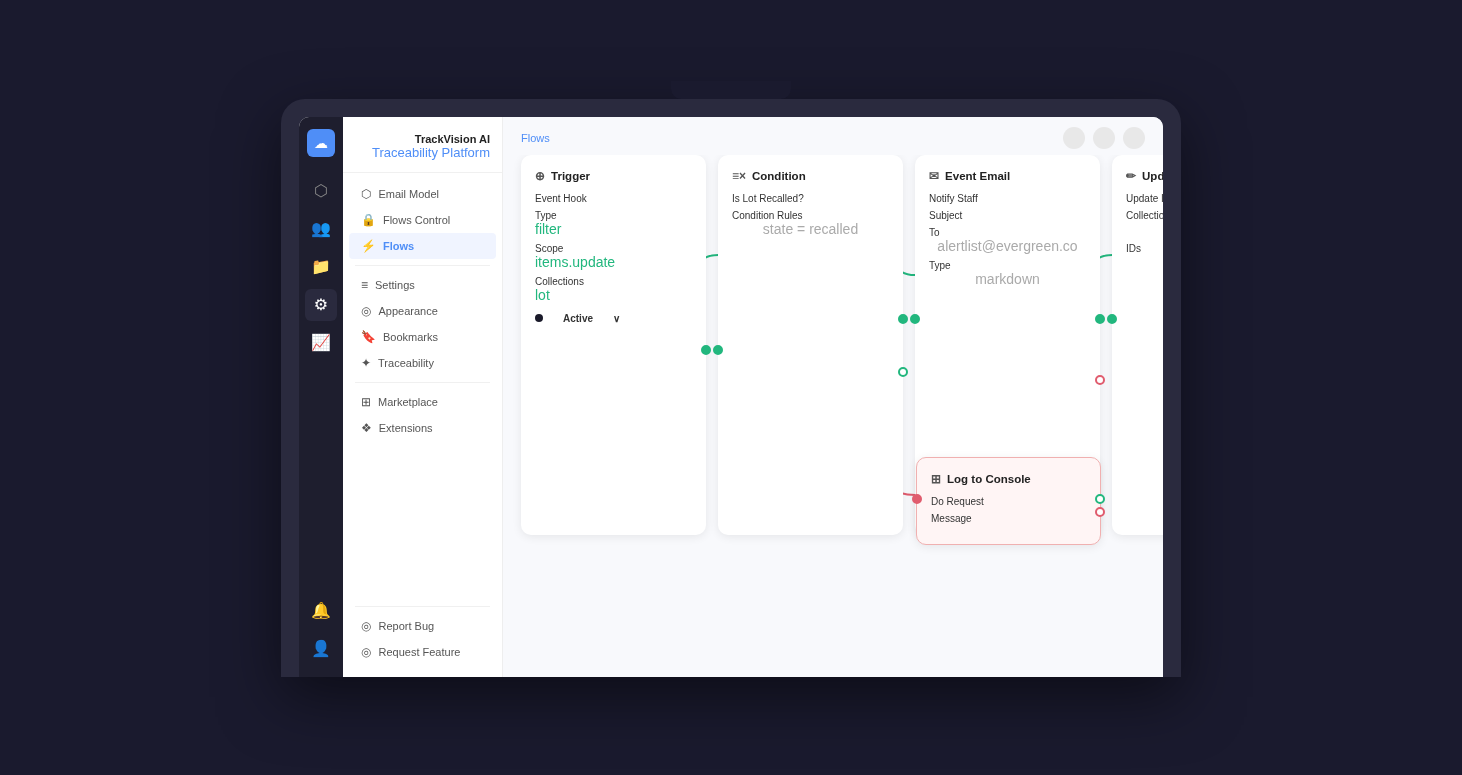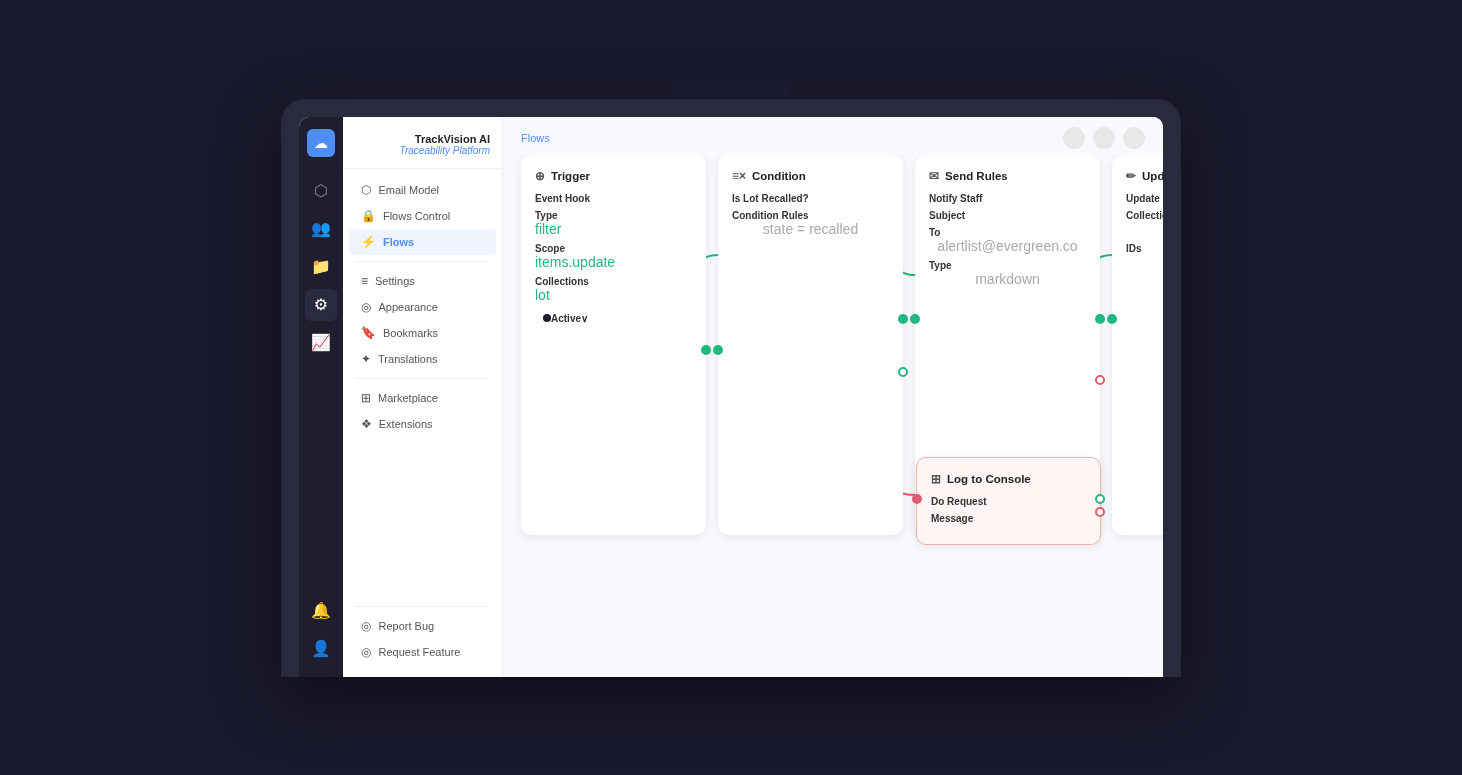--- a/index.html
+++ b/index.html
@@ -103,23 +103,22 @@
       padding: 4px 12px 12px;
       border-bottom: 1px solid #f0f0f0;
       margin-bottom: 8px;
     }
     .brand-name {
       font-size: 11px;
       font-weight: 700;
       color: #222;
     }
     .brand-sub {
-      font-size: 10px;
+      font-size: 13px;
       color: #4f8ef7;
-      font-style: italic;
     }
     .nav-item {
       display: flex;
       align-items: center;
       gap: 7px;
       padding: 6px 12px;
       font-size: 11px;
       color: #555;
       cursor: pointer;
       border-radius: 4px;
@@ -202,43 +201,42 @@
     }
     .card-icon {
       font-size: 12px;
       color: #555;
     }
     .card-row {
       margin-bottom: 6px;
     }
     .card-label {
       font-size: 10px;
-      font-weight: 700;
+      font-weight: 400;
       color: #333;
     }
     .card-value {
       font-size: 14px;
       color: #22b77e;
     }
     .card-value.gray {
       color: #aaa;
       text-align: center;
     }
 
     
     .active-badge {
       display: flex;
       align-items: center;
-      gap: 0;
+      gap: 20px;
       margin-top: 10px;
       font-size: 10px;
       font-weight: 600;
       color: #333;
       cursor: pointer;
-      margin-left: 8px;
     }
     .active-dot {
       width: 8px;
       height: 8px;
       border-radius: 50%;
       background: #1a1a2a;
     }
 
     
     .connector-dot {
@@ -340,21 +338,21 @@
       <div class="nav-item">
         <span class="nav-icon">◎</span>
         <span>Appearance</span>
       </div>
       <div class="nav-item">
         <span class="nav-icon">🔖</span>
         <span>Bookmarks</span>
       </div>
       <div class="nav-item">
         <span class="nav-icon">✦</span>
-        <span>Translations</span>
+        <span>Traceability</span>
       </div>
 
       <div class="nav-divider"></div>
 
       <div class="nav-item">
         <span class="nav-icon">⊞</span>
         <span>Marketplace</span>
       </div>
       <div class="nav-item">
         <span class="nav-icon">❖</span>
@@ -444,21 +442,21 @@
 
             <div class="connector-dot" style="left: -5px; top: 50%;"></div>
 
             <div class="connector-dot" style="right: -5px; top: 42%;"></div>
             <div class="connector-dot outline" style="right: -5px; top: 56%;"></div>
           </div>
 
           <div class="flow-card">
             <div class="card-header">
               <span class="card-icon">✉</span>
-              <span>Send Rules</span>
+              <span>Event Email</span>
             </div>
             <div class="card-row">
               <div class="card-label">Notify Staff</div>
             </div>
             <div class="card-row">
               <div class="card-label">Subject</div>
             </div>
             <div class="card-row">
               <div class="card-label">To</div>
               <div class="card-value gray">alertlist@evergreen.co</div>

